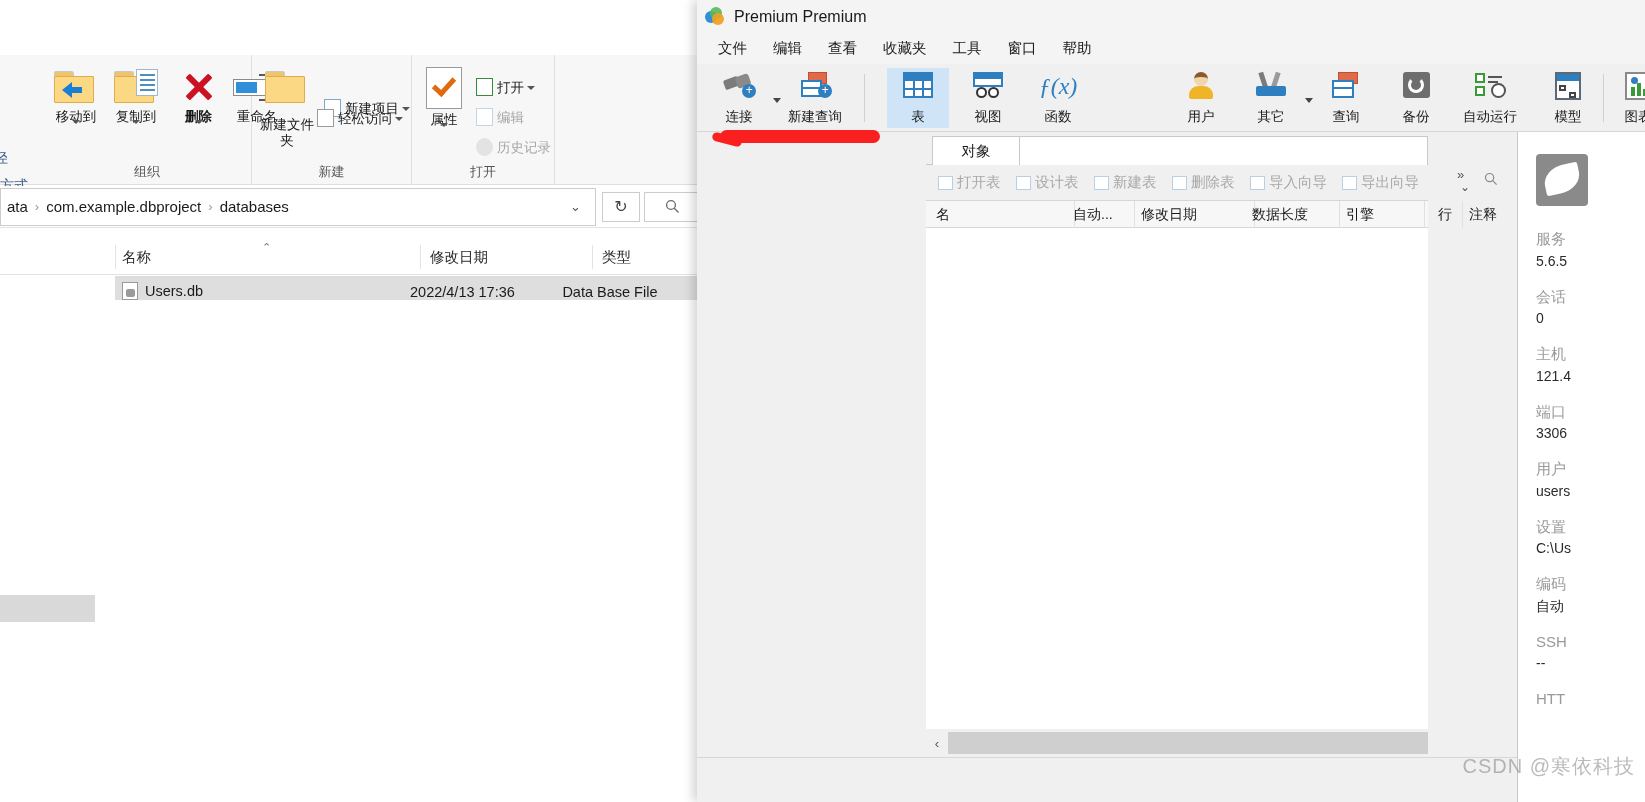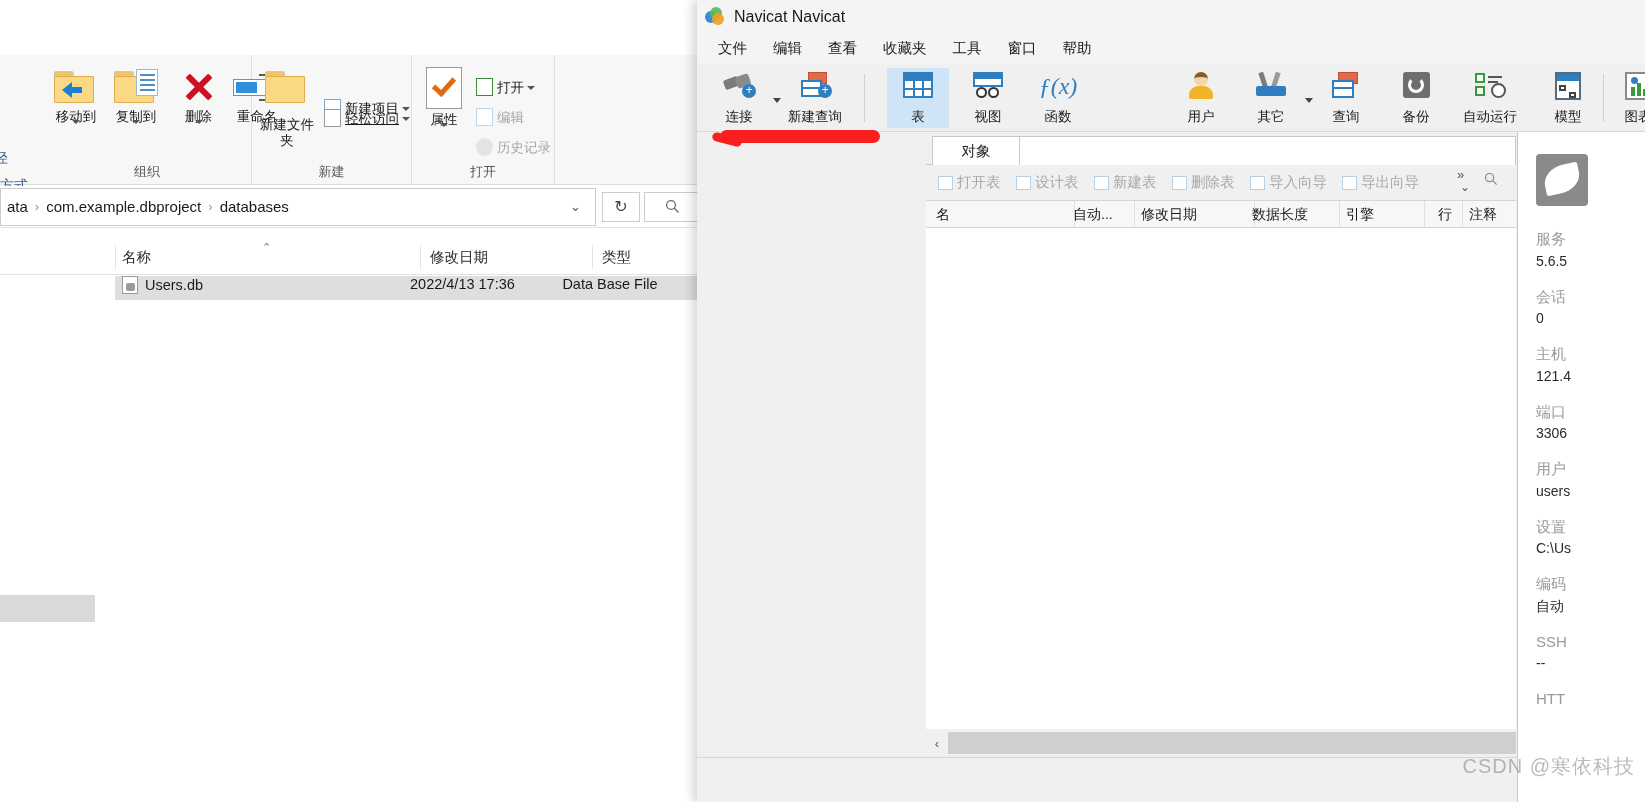--- a/index.html
+++ b/index.html
@@ -175,21 +175,21 @@
     position: absolute; top: 9px; font-size: 14.5px; color: #2a2a2a;
   }
   .col-div {
     position: absolute; top: 6px; width: 1px; height: 24px; background: #e3e3e3;
   }
   .sort-caret {
     position: absolute; top: 2px; left: 262px; font-size: 11px; color: #777;
   }
   .filerow {
     position: absolute; left: 115px; top: 276px; width: 585px; height: 24px;
-    background: #dedede; display: flex; align-items: flex-start;
+    background: #dedede; display: flex; align-items: flex-end;
     font-size: 14.5px; color: #1a1a1a;
   }
   .frow-name { width: 300px; display: flex; align-items: center; }
   .frow-date { width: 155px; }
   .frow-type { width: 140px; }
   .ico-dbfile {
     width: 16px; height: 18px; margin-right: 7px; position: relative;
     background: #fff; border: 1px solid #9a9a9a; flex: none;
   }
   .ico-dbfile::after {
@@ -407,21 +407,21 @@
     position: absolute; left: 720px; top: 130px; width: 160px; height: 13px;
     background: #fb2020; border-radius: 7px;
   }
   .redaction2 {
     position: absolute; left: 712px; top: 135px; width: 30px; height: 9px;
     background: #fb2020; border-radius: 5px; transform: rotate(14deg);
   }
 
   
   .objpane {
-    position: absolute; left: 229px; top: 132px; width: 590px; height: 625px;
+    position: absolute; left: 229px; top: 132px; width: 502px; height: 625px;
     background: #3b82f6;
   }
   .tabstrip {
     position: absolute; left: 0; top: 0; width: 100%; height: 33px;
     background: #f0f0f0; border-bottom: 1px solid #c8c8c8;
   }
   .tab {
     position: absolute; left: 6px; top: 4px; width: 88px; height: 29px;
     background: #ffffff; border: 1px solid #c8c8c8; border-bottom: none;
     font-size: 14.5px; color: #1a1a1a; text-align: center; line-height: 28px;
@@ -529,21 +529,21 @@
             <div class="ico-doc-small">
                 <i class="ln" style="top:4px;"></i>
                 <i class="ln" style="top:9px;"></i>
                 <i class="ln" style="top:14px;"></i>
                 <i class="ln" style="top:19px;"></i>
               </div>
           </div>
           <span class="rib-btn-lbl" style="margin-top:4px;">复制到</span>
           <div class="caret-under"></div>
         </div>
-        <div class="rib-btn" style="left:128px; top:14px; width:55px;">
+        <div class="rib-btn" style="left:128px; top:14px; width:55px;font-weight:bold;">
           <div class="ico-x"></div>
           <span class="rib-btn-lbl" style="margin-top:4px;">删除</span>
           <div class="caret-under"></div>
         </div>
         <div class="rib-btn" style="left:180px; top:14px; width:68px;">
           <div class="ico-rename">
             <div class="box"></div>
               <div class="fill"></div>
             <div class="serif-t"></div>
               <div class="ibeam"></div>
@@ -558,21 +558,21 @@
         <div class="rib-btn" style="left:4px; top:14px; width:62px;">
           <div class="ico-folder">
               <div class="tab"></div>
               <div class="body"></div>
             </div>
           <span class="rib-btn-lbl" style="margin-top:12px;">新建文件夹</span>
         </div>
         <div class="rib-small" style="left:72px; top:24px;margin-top:20px;">
           <span class="ico-mini" style="background:#fff;border:1px solid #7fa8c9;"></span><span>新建项目</span><i class="caret-dn"></i>
         </div>
-        <div class="rib-small" style="left:72px; top:54px;text-decoration:underline;">
+        <div class="rib-small" style="left:65px; top:54px;">
           <span class="ico-mini" style="background:#fff;border:1px solid #9a9a9a;"></span><span>轻松访问</span><i class="caret-dn"></i>
         </div>
         <div class="rib-group-label">新建</div>
       </div>
 
       <div class="rib-group" style="left:412px; width:143px;">
         <div class="rib-btn" style="left:4px; top:12px; width:56px;">
           <div class="ico-props">
               <div class="chk"></div>
             </div>
@@ -634,21 +634,21 @@
   </div>
 
   <div id="navicat">
 
     <div class="nav-title">
       <div class="nav-logo">
           <i class="a"></i>
           <i class="b"></i>
           <i class="c"></i>
         </div>
-      <span class="nav-title-text">Navicat Navicat</span>
+      <span class="nav-title-text">Premium Premium</span>
     </div>
 
     <div class="menubar">
       <div class="menuitem">文件</div>
       <div class="menuitem">编辑</div>
       <div class="menuitem">查看</div>
       <div class="menuitem">收藏夹</div>
       <div class="menuitem">工具</div>
       <div class="menuitem">窗口</div>
       <div class="menuitem">帮助</div>

